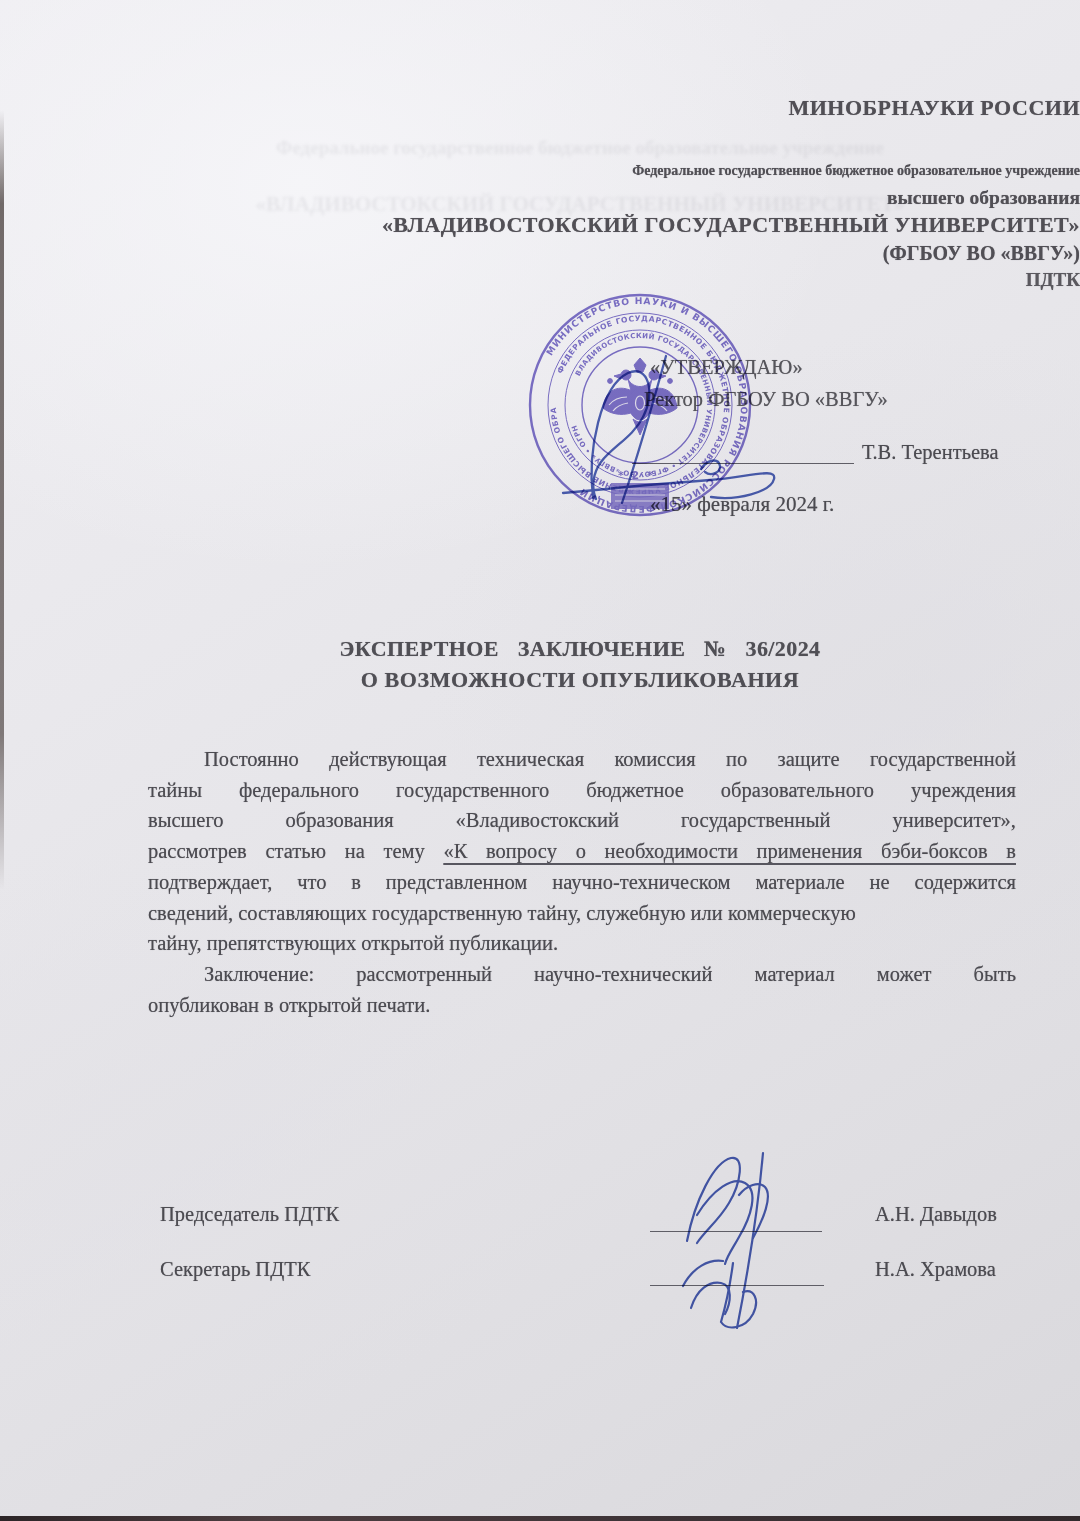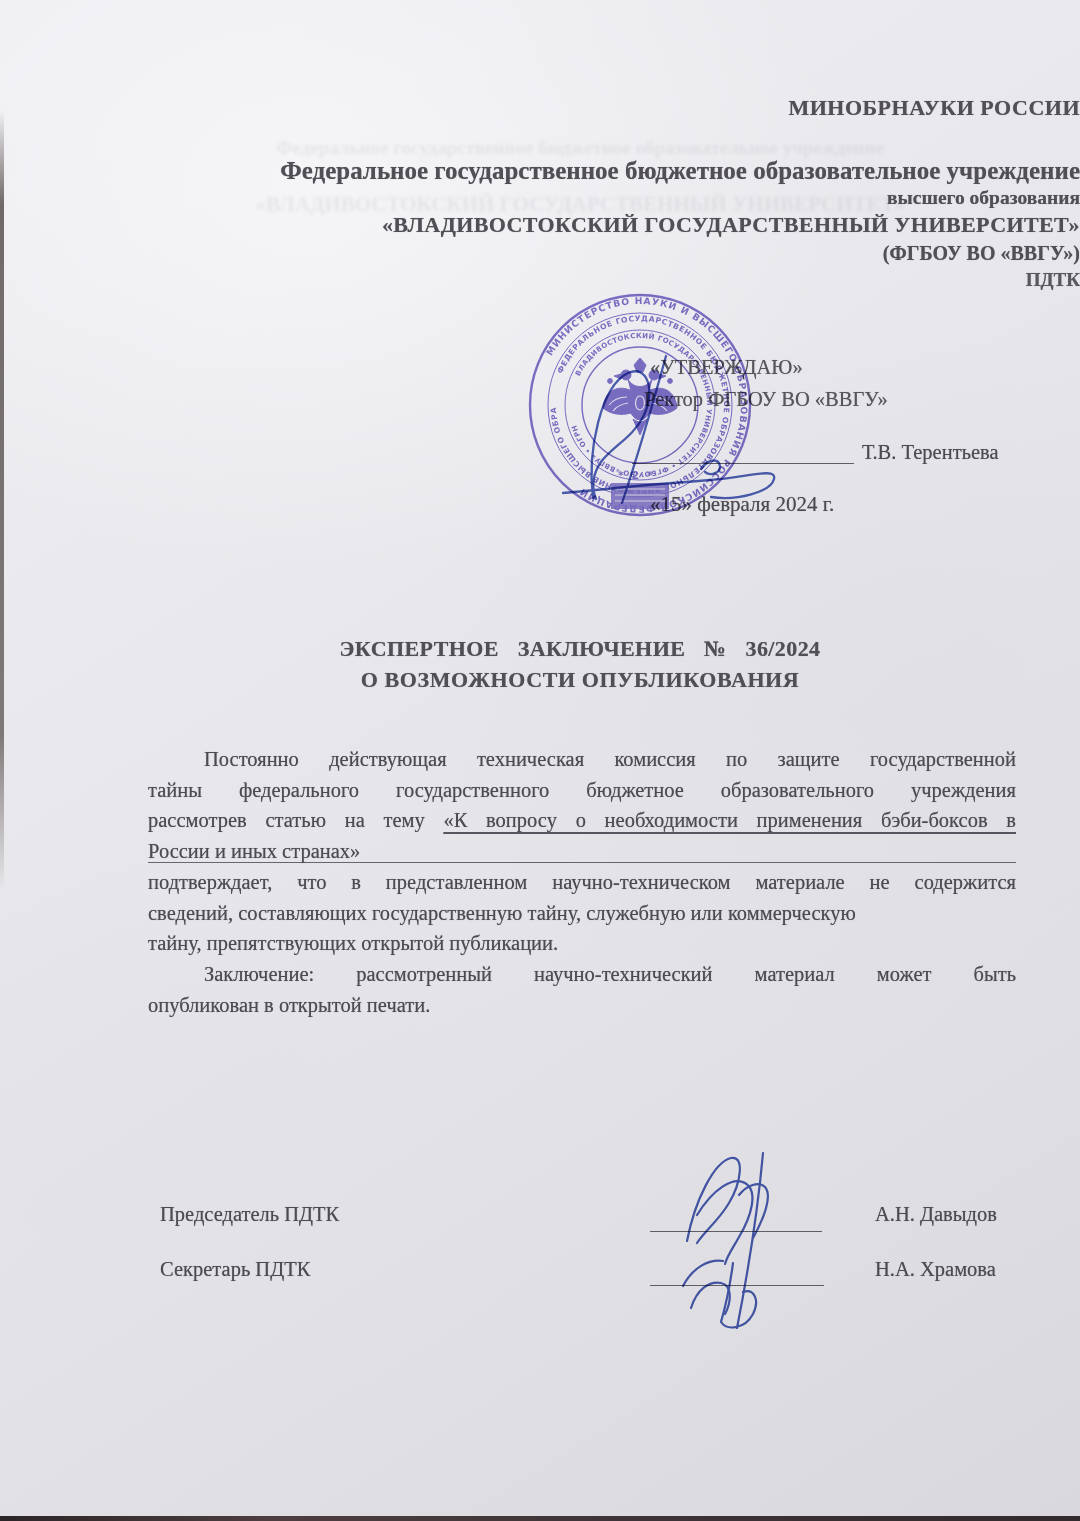--- a/index.html
+++ b/index.html
@@ -11,21 +11,21 @@
       radial-gradient(700px 500px at 85% 45%, rgba(222,221,226,.55) 0%, rgba(222,221,226,0) 70%),
       radial-gradient(600px 420px at 15% 75%, rgba(226,225,230,.5) 0%, rgba(226,225,230,0) 70%),
       linear-gradient(148deg,#efeef2 0%,#e9e8ec 34%,#e4e3e7 58%,#dedde1 82%,#d9d8dc 100%);
   }
   .txt{position:absolute;white-space:nowrap;}
   .soft{text-shadow:0 0 .7px rgba(76,75,81,.65);}
   
   .hdr{position:absolute;left:80px;top:95px;width:1000px;text-align:right;font-weight:bold;color:#514f55;}
   .hdr .l1{font-size:22px;letter-spacing:.5px;}
   .hdr .gap{height:36px;}
-  .hdr .l2{font-size:25px;line-height:27px;}
+  .hdr .l2{font-size:14px;line-height:27px;}
   .hdr .l3{font-size:19.5px;line-height:27px;}
   .hdr .l4{font-size:22px;line-height:28px;letter-spacing:.4px;}
   .hdr .l5{font-size:20px;line-height:28px;}
   .hdr .l6{font-size:19px;line-height:26px;color:#5a585e;}
   .ghost{position:absolute;left:80px;width:1000px;text-align:center;font-weight:bold;color:#8e8d96;
          opacity:.14;filter:blur(1.6px);pointer-events:none;}
   
   .appr-label{left:650px;top:356px;font-size:20.5px;color:#56555b;}
   .appr-title{left:644px;top:388px;font-size:20.5px;color:#56555b;}
   .appr-line{position:absolute;left:632px;top:463px;width:222px;border-bottom:1.6px solid #5f5e66;}
@@ -150,22 +150,22 @@
   </svg>
 
   <div class="title soft">
     <div class="t1">ЭКСПЕРТНОЕ ЗАКЛЮЧЕНИЕ № 36/2024</div>
     <div class="t2">О ВОЗМОЖНОСТИ ОПУБЛИКОВАНИЯ</div>
   </div>
 
   <div class="body soft">
     <div class="bl ind">Постоянно действующая техническая комиссия по защите государственной</div>
     <div class="bl">тайны федерального государственного бюджетное образовательного учреждения</div>
+    <div class="bl">высшего образования «Владивостокский государственный университет»,</div>
     <div class="bl"><span>рассмотрев статью на тему </span><span class="und">«К вопросу о необходимости применения бэби-боксов в</span></div>
-    <div class="bl left"><span>России и иных странах»</span><i class="ul" style="left:0;right:0;"></i></div>
     <div class="bl">подтверждает, что в представленном научно-техническом материале не содержится</div>
     <div class="bl left">сведений, составляющих государственную тайну, служебную или коммерческую</div>
     <div class="bl left">тайну, препятствующих открытой публикации.</div>
     <div class="bl ind">Заключение: рассмотренный научно-технический материал может быть</div>
     <div class="bl left">опубликован в открытой печати.</div>
   </div>
 
   <div class="txt soft role1">Председатель ПДТК</div>
   <div class="sline1"></div>
   <div class="txt soft name1">А.Н. Давыдов</div>

